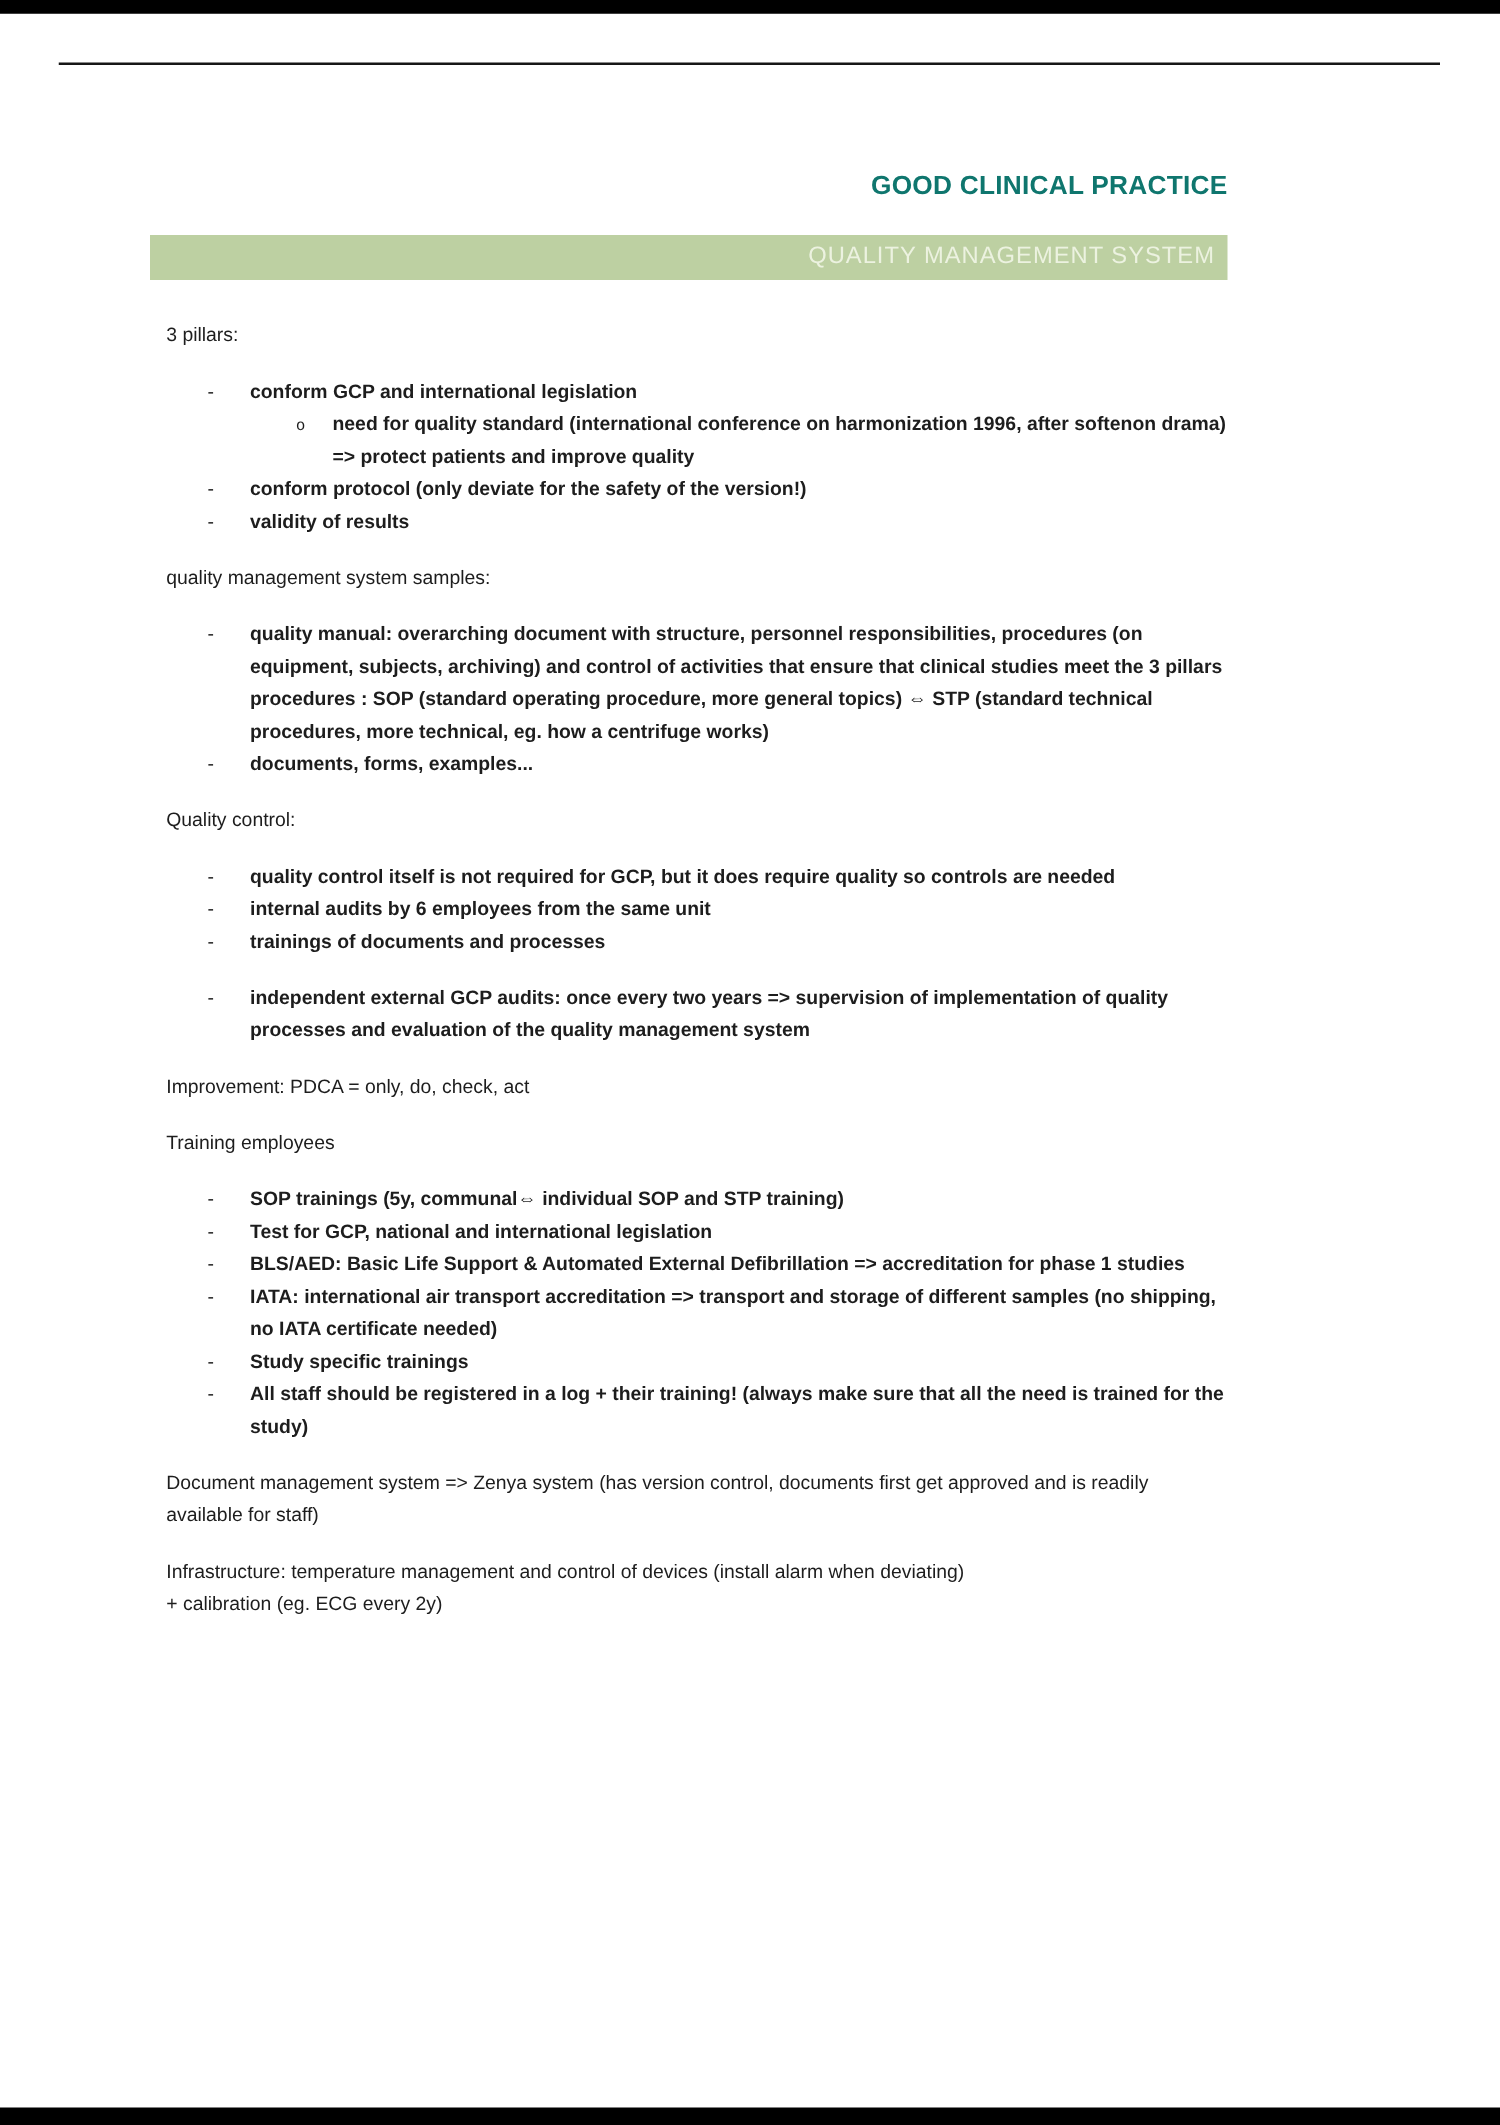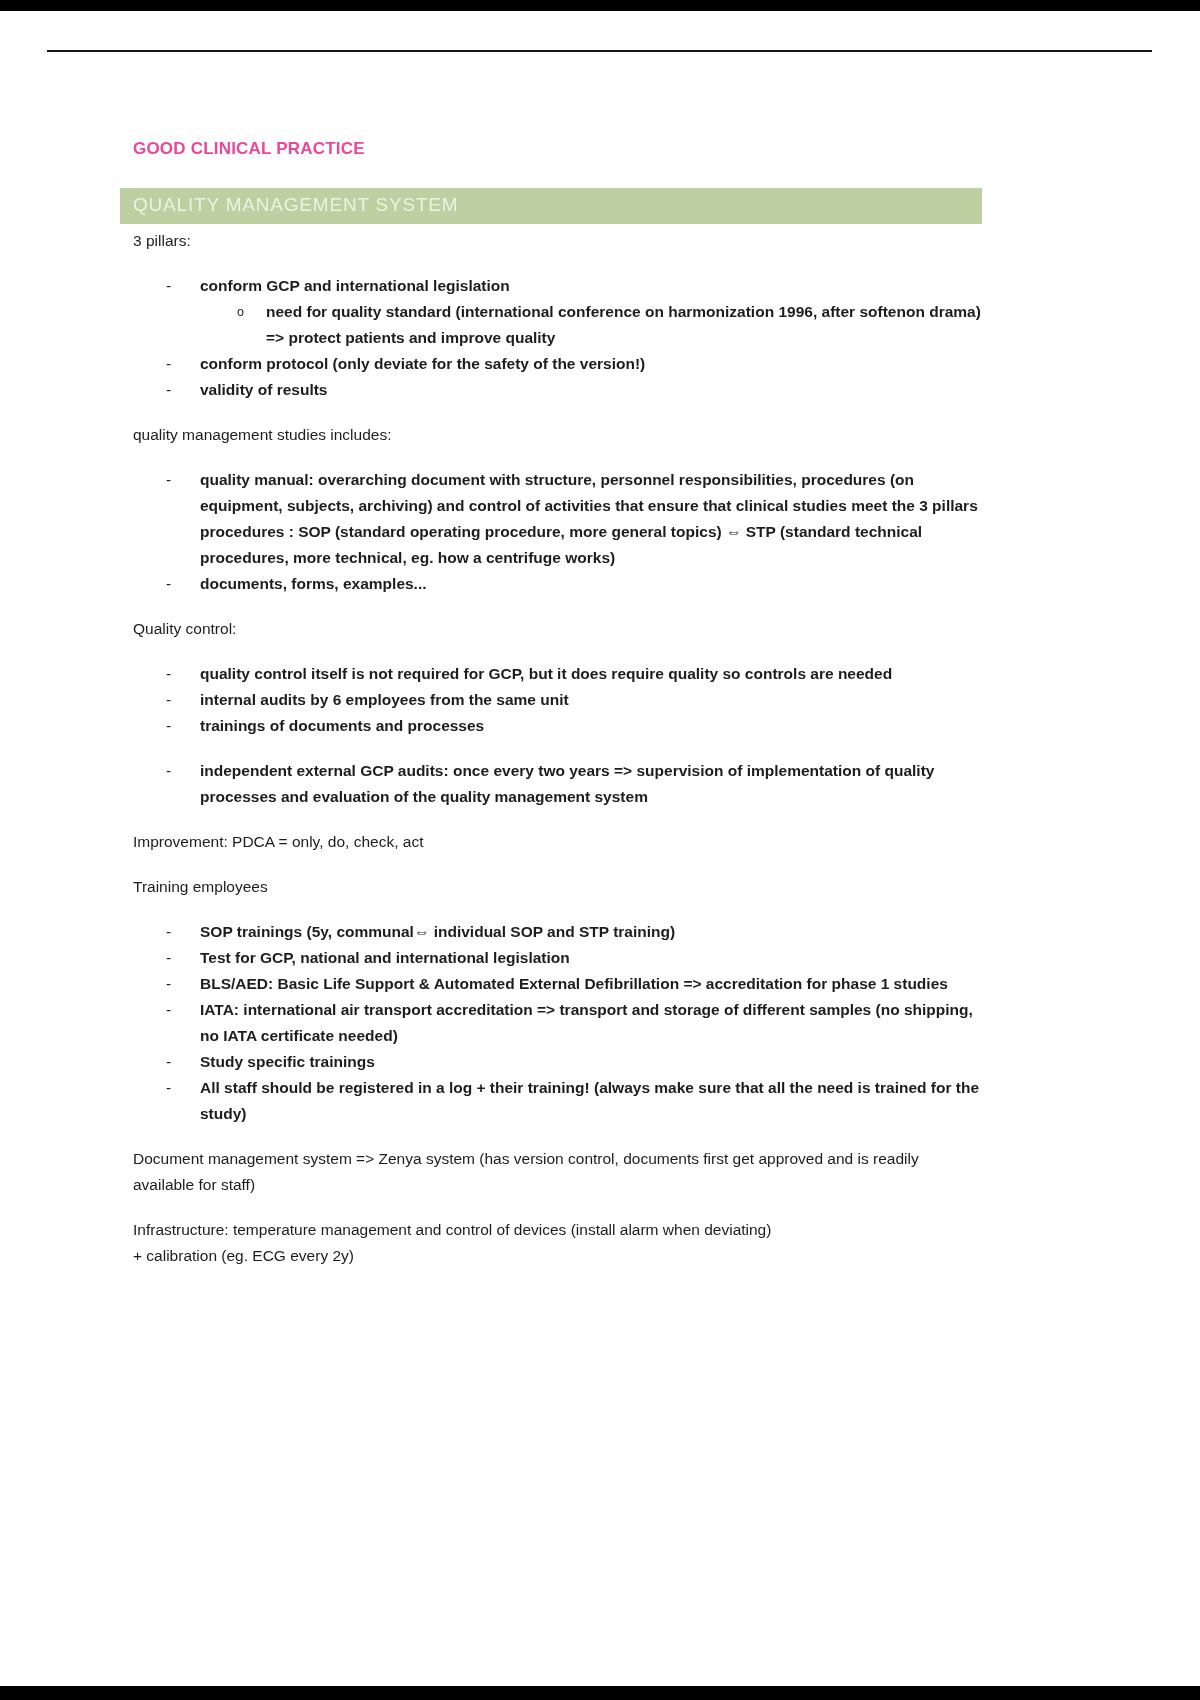--- a/index.html
+++ b/index.html
@@ -19,29 +19,30 @@
   .content {
     position:absolute; top:0; left:0; width:100%;
     box-sizing:border-box;
     padding:138px 218px 0 133px;
     font-size:15.5px; line-height:26px;
     color:#1d1d1d;
   }
 
   .title {
     margin:0 0 28px 0;
-    font-size:17px; line-height:22px;
+    font-size:21px; line-height:22px;
     font-weight:700; letter-spacing:.2px;
-    text-align:left; color:#ec4899;
+    text-align:right; color:#0f766e;
   }
 
   .banner {
-    margin:0 0 4px -13px;
+    margin:0 0 32px -13px;
     background:#bdd0a2;
     padding:5px 10px 5px 13px;
+    text-align:right;
   }
   .banner span {
     font-size:19px; line-height:24px;
     letter-spacing:.8px;
     color:#ecf2e0;
   }
 
   .para { margin:0 0 19px 0; }
   .list { margin:0 0 19px 0; }
 
@@ -83,21 +84,21 @@
       <div class="li l1">
         <span class="marker">-</span>
         <span class="li-text">conform protocol (only deviate for the safety of the version!)</span>
       </div>
       <div class="li l1">
         <span class="marker">-</span>
         <span class="li-text">validity of results</span>
       </div>
     </div>
 
-    <p class="para">quality management studies includes:</p>
+    <p class="para">quality management system samples:</p>
 
     <div class="list">
       <div class="li l1">
         <span class="marker">-</span>
         <span class="li-text preline">quality manual: overarching document with structure, personnel responsibilities, procedures (on equipment, subjects, archiving) and control of activities that ensure that clinical studies meet the 3 pillars
 procedures : SOP (standard operating procedure, more general topics) ⇔ STP (standard technical procedures, more technical, eg. how a centrifuge works)</span>
       </div>
       <div class="li l1">
         <span class="marker">-</span>
         <span class="li-text">documents, forms, examples...</span>

